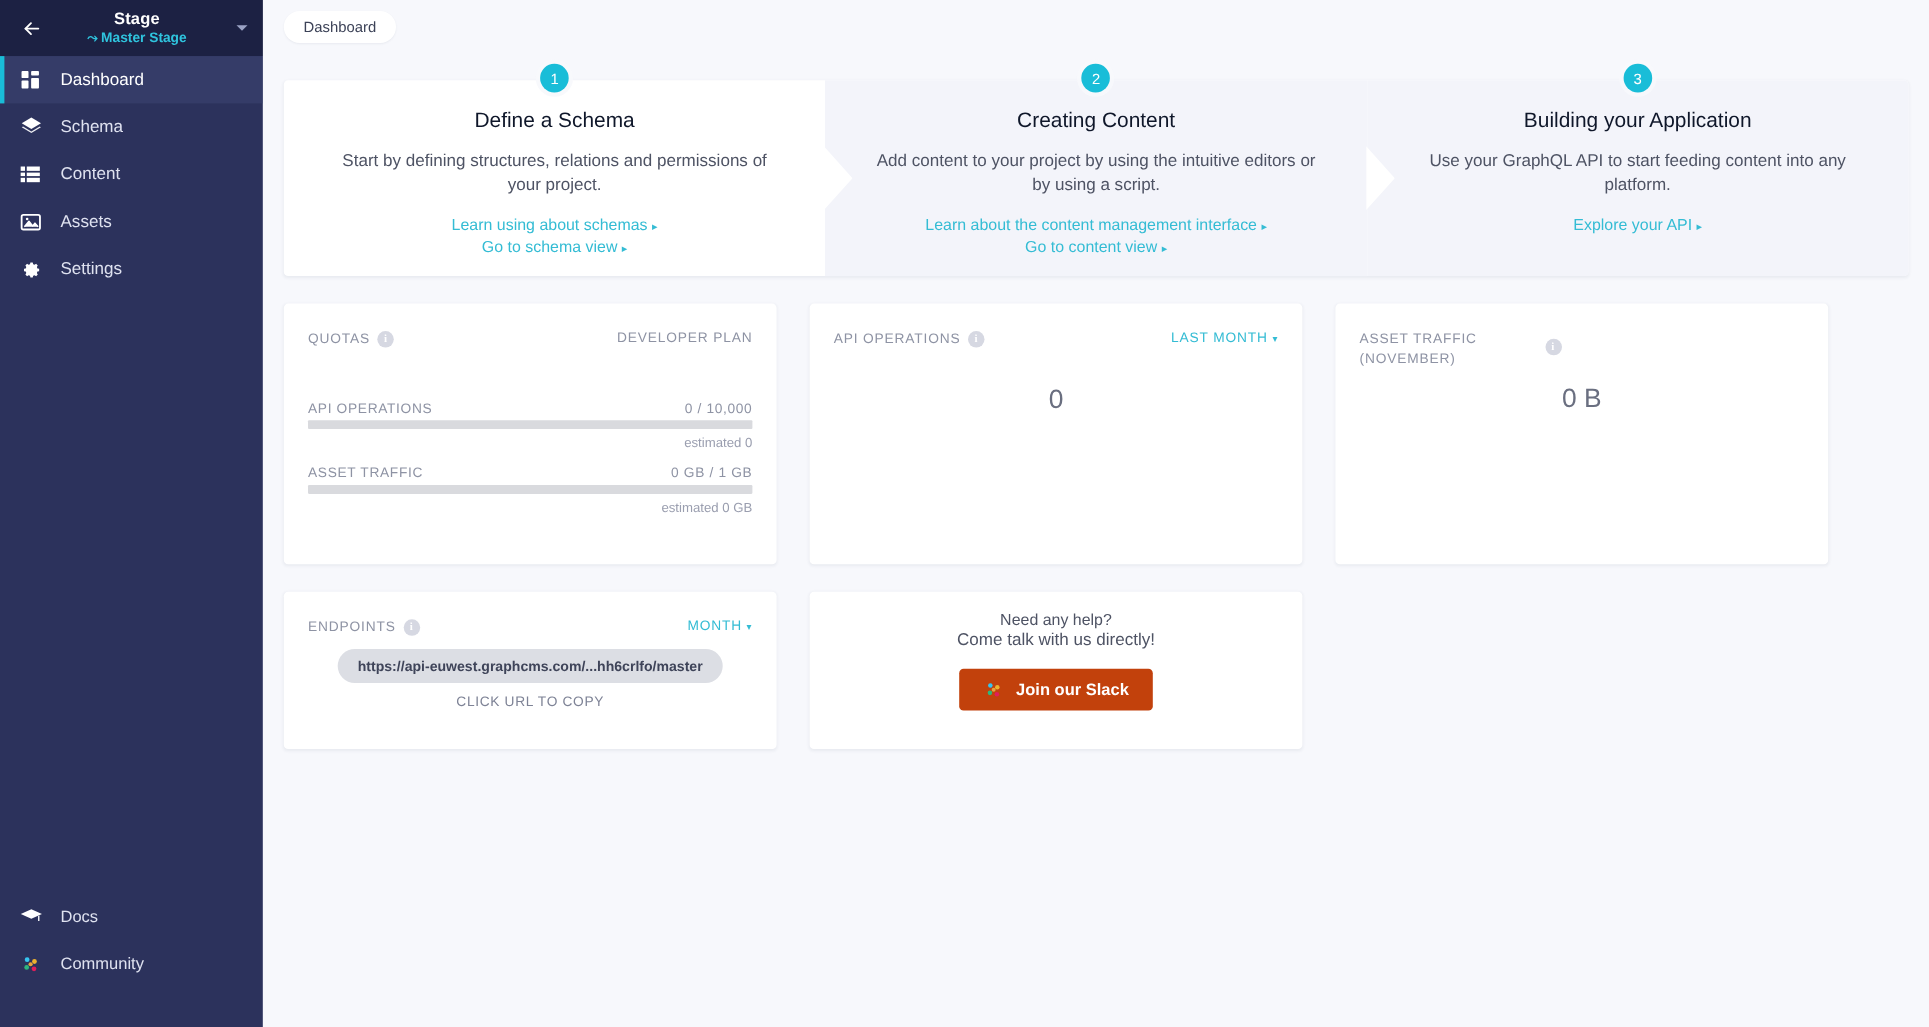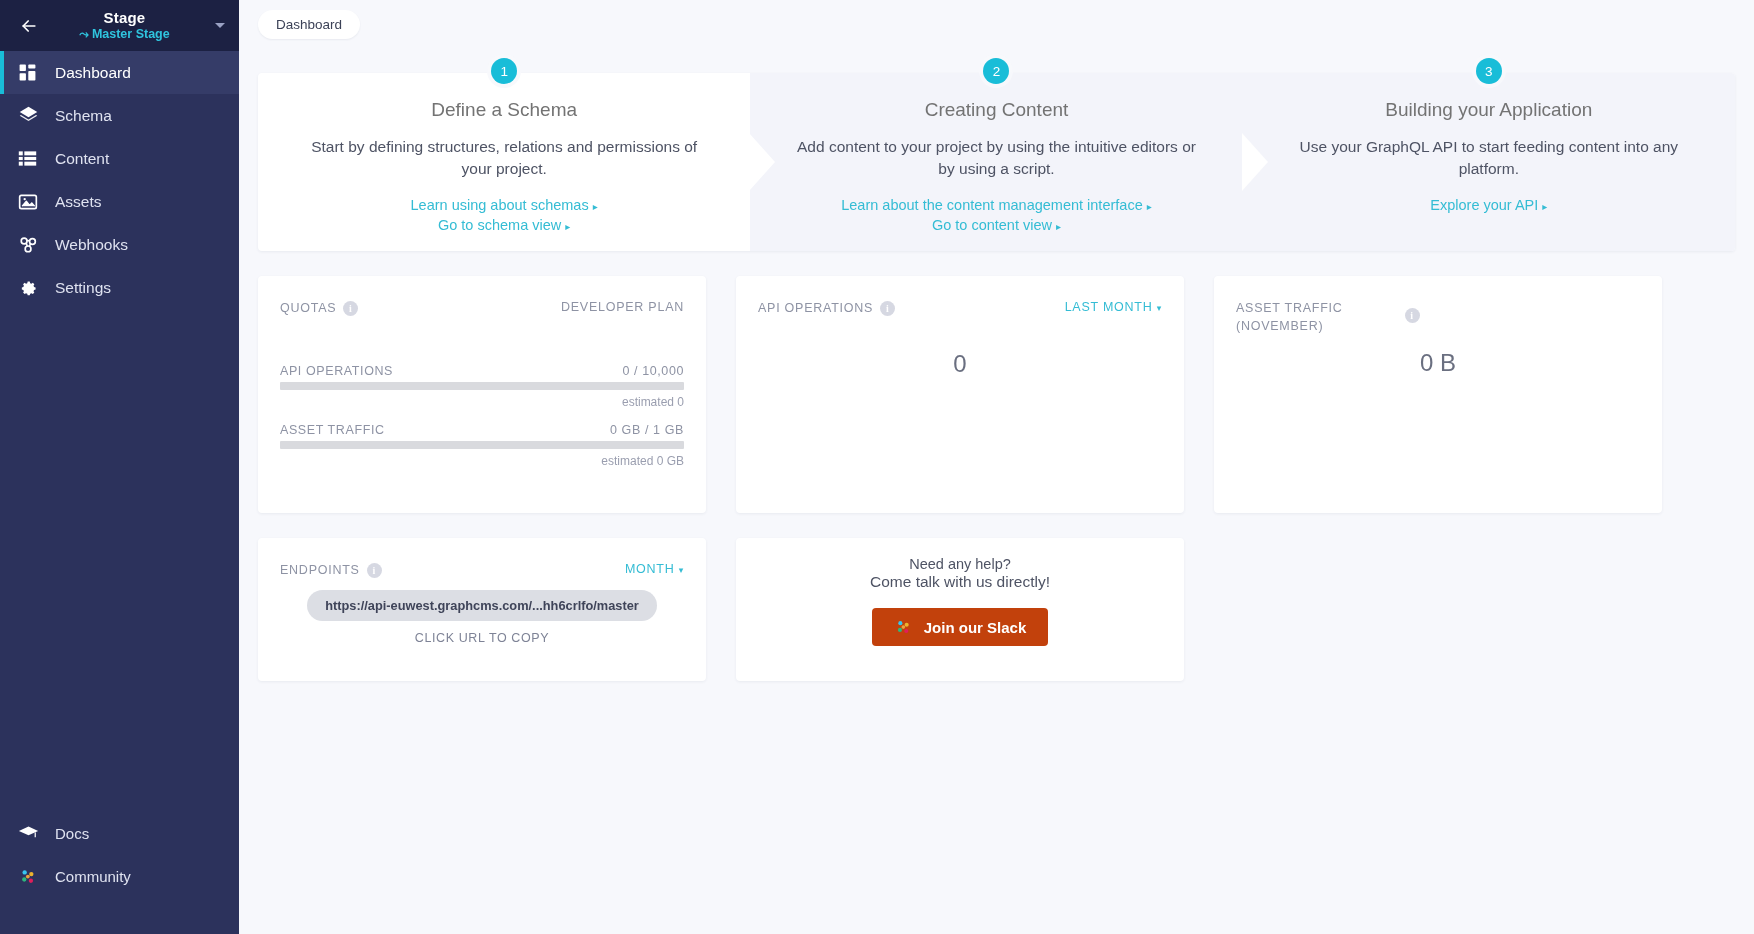--- a/index.html
+++ b/index.html
@@ -152,21 +152,21 @@
     width: 26px; height: 26px;
     border-radius: 50%;
     background: #19bdd8;
     color: #ffffff;
     font-size: 13.5px;
     display: flex; align-items: center; justify-content: center;
     box-shadow: 0 0 0 4px rgba(247,248,252,.9);
   }
   .ob-title {
     font-size: 19px;
-    color: #737373;
+    color: #0f172a;
     font-weight: normal;
     margin-bottom: 15px;
   }
   .ob-desc {
     font-size: 15.5px;
     color: #4e5364;
     line-height: 1.45;
     margin-bottom: 16px;
   }
   .ob-link {
@@ -357,33 +357,20 @@
         <span class="ico">
           <svg width="20" height="20" viewBox="0 0 24 24" fill="none" stroke="#ffffff" stroke-width="2">
             <rect x="2" y="4" width="20" height="16" rx="2"></rect>
             <path d="M5 17 L10 11 L14 16 L16.5 13 L20 17" fill="#ffffff" stroke="#ffffff" stroke-width="1.6" stroke-linejoin="round"></path>
             <circle cx="8" cy="8.5" r="1.4" fill="#ffffff" stroke="none"></circle>
           </svg>
         </span>
         <span>Assets</span>
       </div>
 
-      <div class="nav-item">
-        <span class="ico">
-          <svg width="21" height="21" viewBox="0 0 24 24" fill="none" stroke="#ffffff" stroke-width="1.9">
-            <circle cx="7" cy="8" r="3.3"></circle>
-            <circle cx="16.5" cy="8.5" r="3.3"></circle>
-            <circle cx="11.5" cy="17" r="3.3"></circle>
-            <path d="M9.4 10.6 L10.6 13.8"></path>
-            <path d="M14.4 10.8 L13.2 14"></path>
-            <path d="M10.1 7.4 L13.4 7.8"></path>
-          </svg>
-        </span>
-        <span>Webhooks</span>
-      </div>
 
 
       <div class="nav-item">
         <span class="ico">
           <svg width="20" height="20" viewBox="0 0 24 24" fill="#ffffff">
             <path d="M12 8.2a3.8 3.8 0 100 7.6 3.8 3.8 0 000-7.6zm9.1 5.1l-1.9-.5a7.4 7.4 0 00-.6-1.5l1-1.7-1.8-1.8-1.7 1a7.4 7.4 0 00-1.5-.6l-.5-1.9h-2.5l-.5 1.9a7.4 7.4 0 00-1.5.6l-1.7-1-1.8 1.8 1 1.7a7.4 7.4 0 00-.6 1.5l-1.9.5v2.5l1.9.5c.15.53.35 1.03.6 1.5l-1 1.7 1.8 1.8 1.7-1c.47.25.97.45 1.5.6l.5 1.9h2.5l.5-1.9c.53-.15 1.03-.35 1.5-.6l1.7 1 1.8-1.8-1-1.7c.25-.47.45-.97.6-1.5l1.9-.5z" transform="translate(0,-2)"></path>
           </svg>
         </span>
         <span>Settings</span>
       </div>

